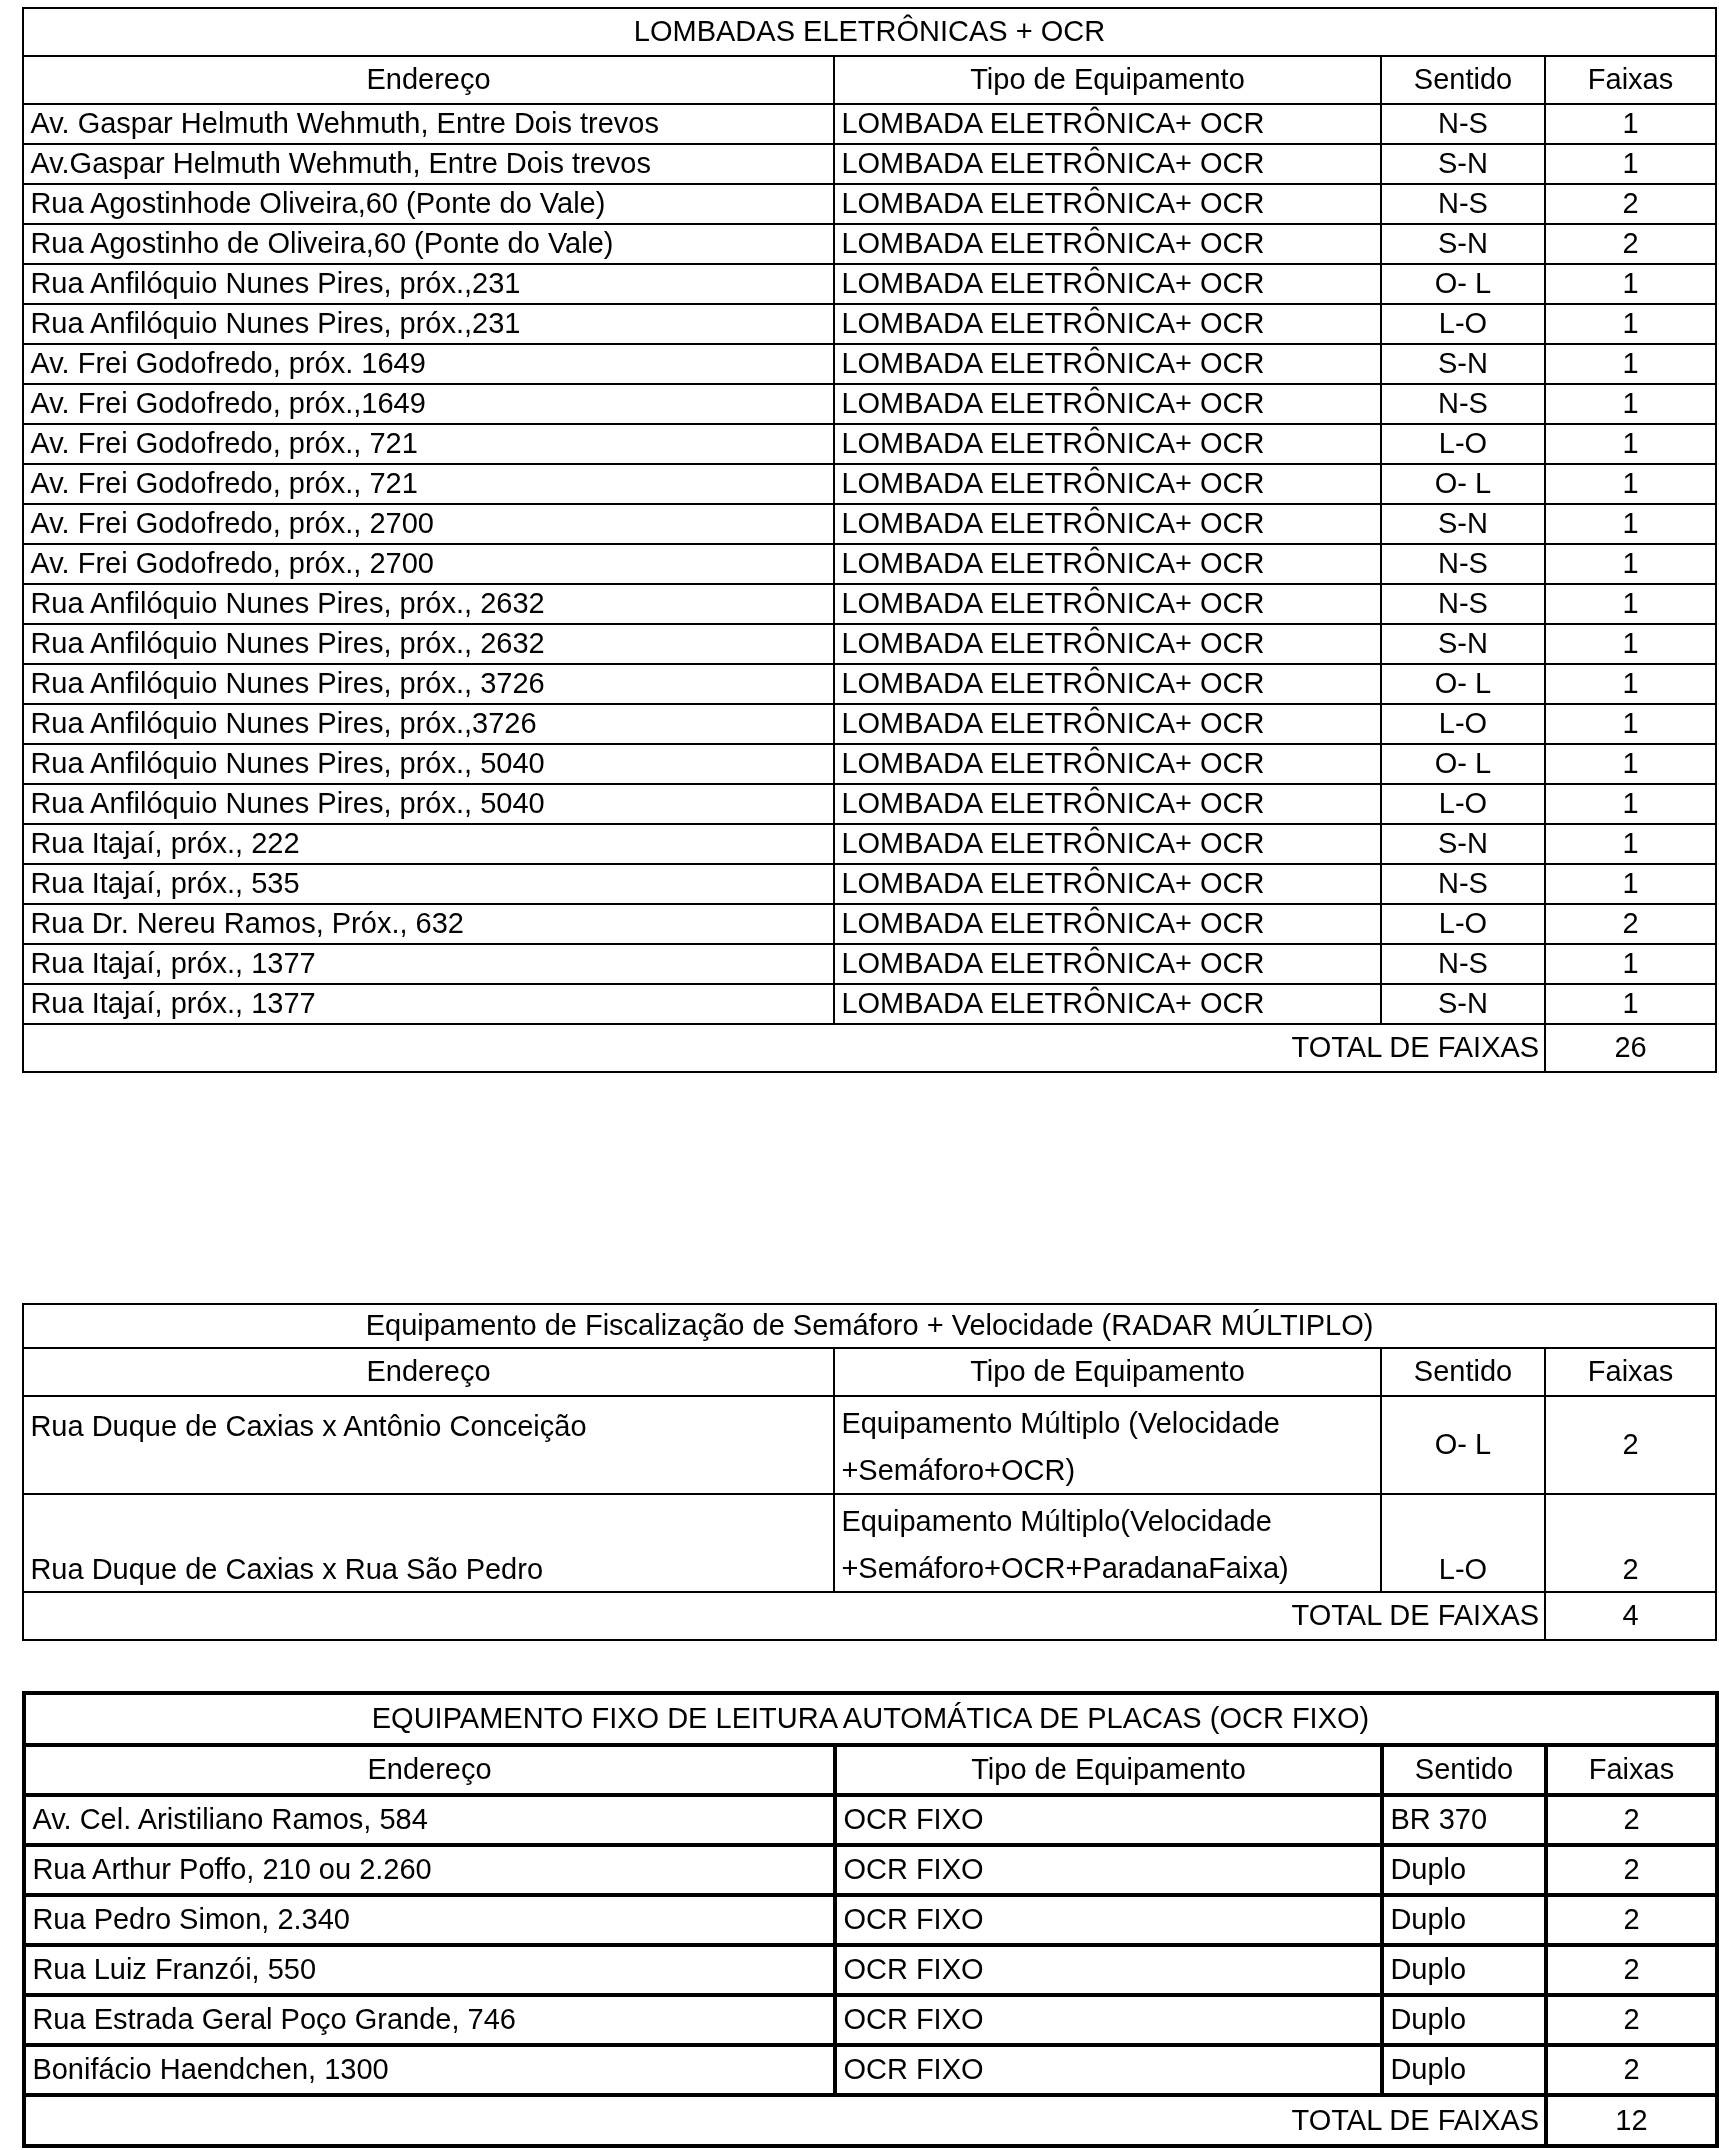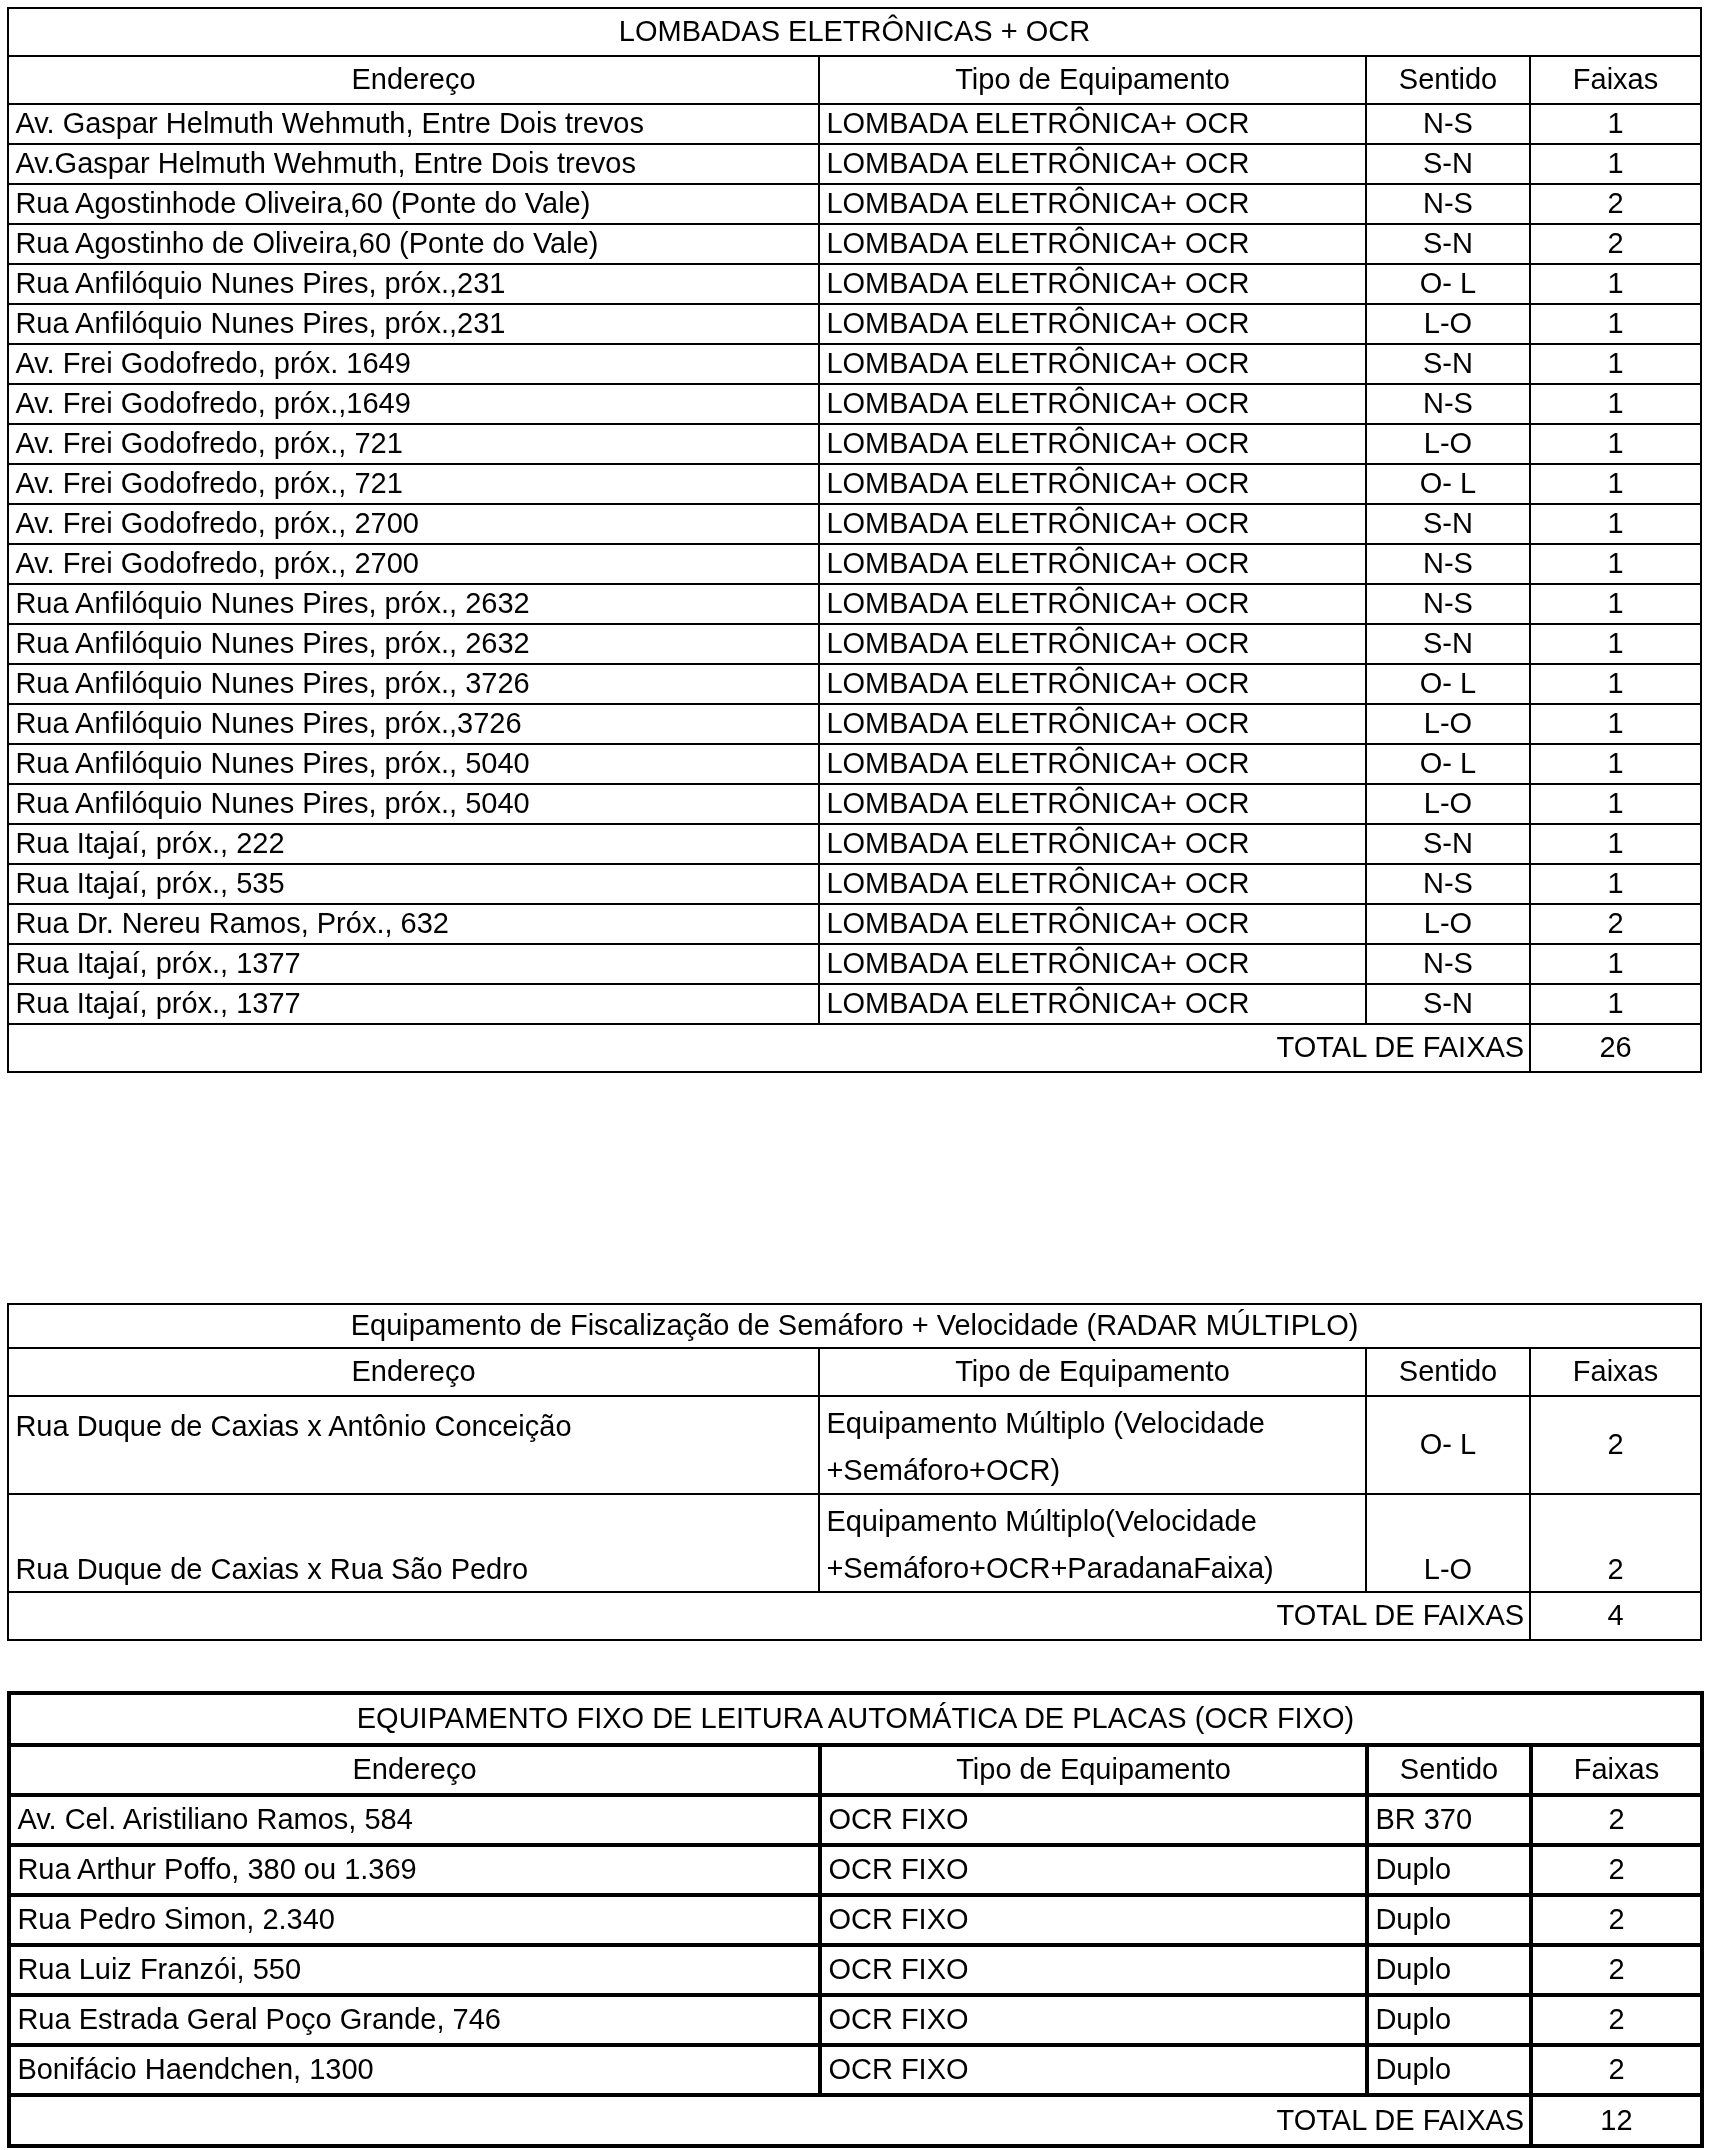--- a/index.html
+++ b/index.html
@@ -1,18 +1,18 @@
 <!DOCTYPE html>
 <html style="font-size:12.7px"><head>
 <meta charset="utf-8">
 <style>
   html, body { margin: 0; padding: 0; background: #ffffff; }
   body { width: 1719px; height: 2151px; position: relative; overflow: hidden;
          font-family: "Liberation Sans", "DejaVu Sans", sans-serif; color: #000; }
-  table { position: absolute; left: 7px; width: 1693px; border-collapse: collapse; table-layout: fixed; }
+  table { position: absolute; left: 22px; width: 1693px; border-collapse: collapse; table-layout: fixed; }
   td, th { border: 2.4px solid #000; font-weight: normal; padding: 0 6.4px; white-space: nowrap; overflow: hidden;
            font-size: 29px; line-height: 1.1; }
   .t3 td, .t3 th { border-width: 4px; }
   .title { text-align: center; }
   th { text-align: center; }
   .c { text-align: center; margin-top: 12px; }
   .l { text-align: left; }
   .r { text-align: right; padding-right: 4.8px; }
   .total-row td.blank { border-right: none; }
   .total-row td.lbl { border-left: none; }
@@ -254,21 +254,21 @@
         <th>Sentido</th>
         <th>Faixas</th>
       </tr>
       <tr class="row">
         <td class="l">Av. Cel. Aristiliano Ramos, 584</td>
         <td class="l">OCR FIXO</td>
         <td class="l">BR 370</td>
         <td class="c">2</td>
       </tr>
       <tr class="row">
-        <td class="l">Rua Arthur Poffo, 380 ou 1.369</td>
+        <td class="l">Rua Arthur Poffo, 210 ou 2.260</td>
         <td class="l">OCR FIXO</td>
         <td class="l">Duplo</td>
         <td class="c">2</td>
       </tr>
       <tr class="row">
         <td class="l">Rua Pedro Simon, 2.340</td>
         <td class="l">OCR FIXO</td>
         <td class="l">Duplo</td>
         <td class="c">2</td>
       </tr>

